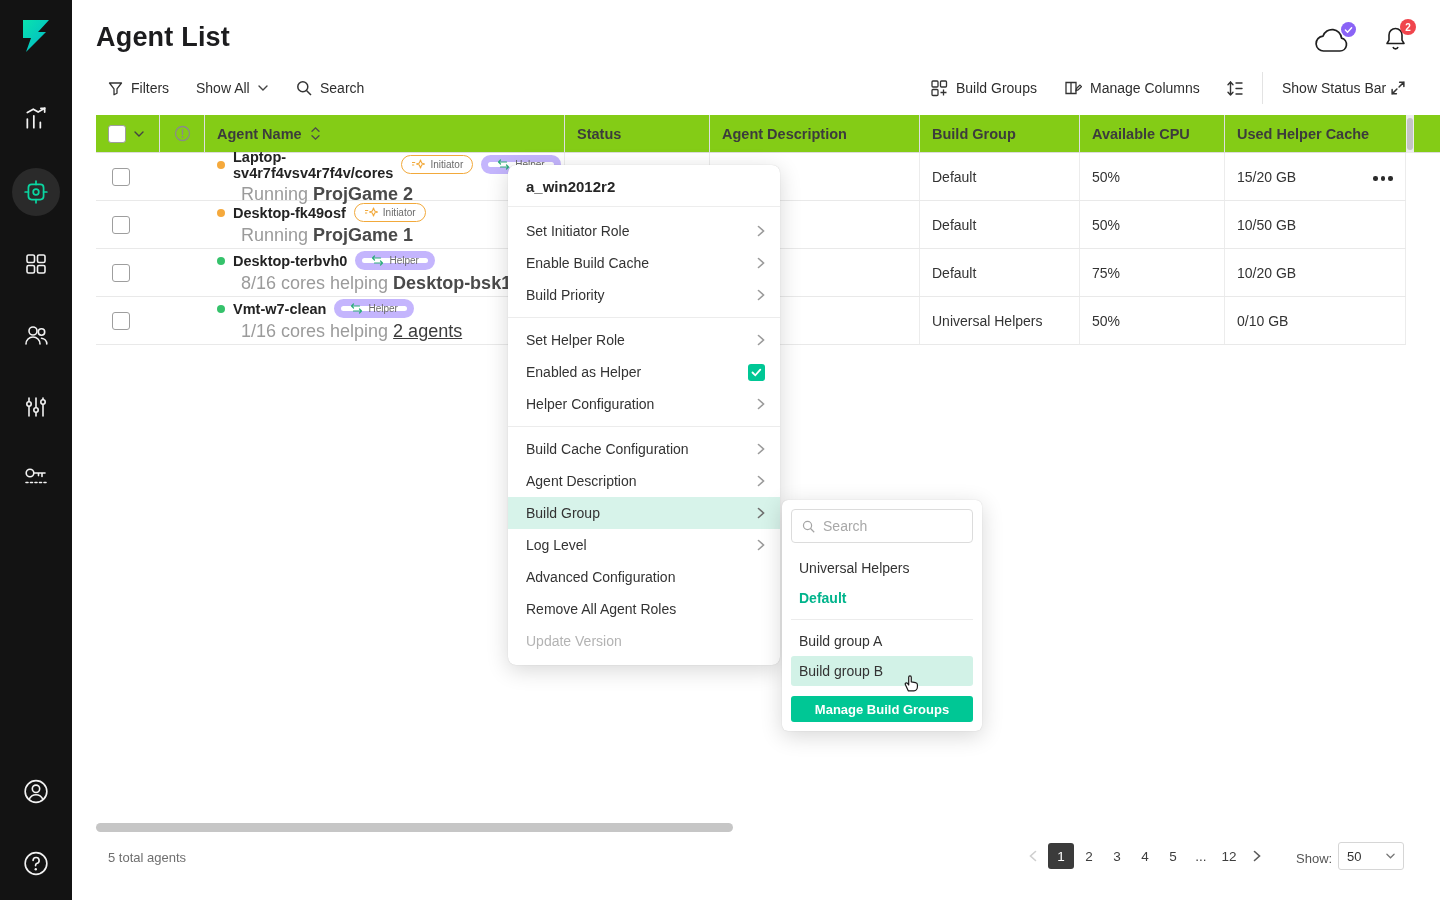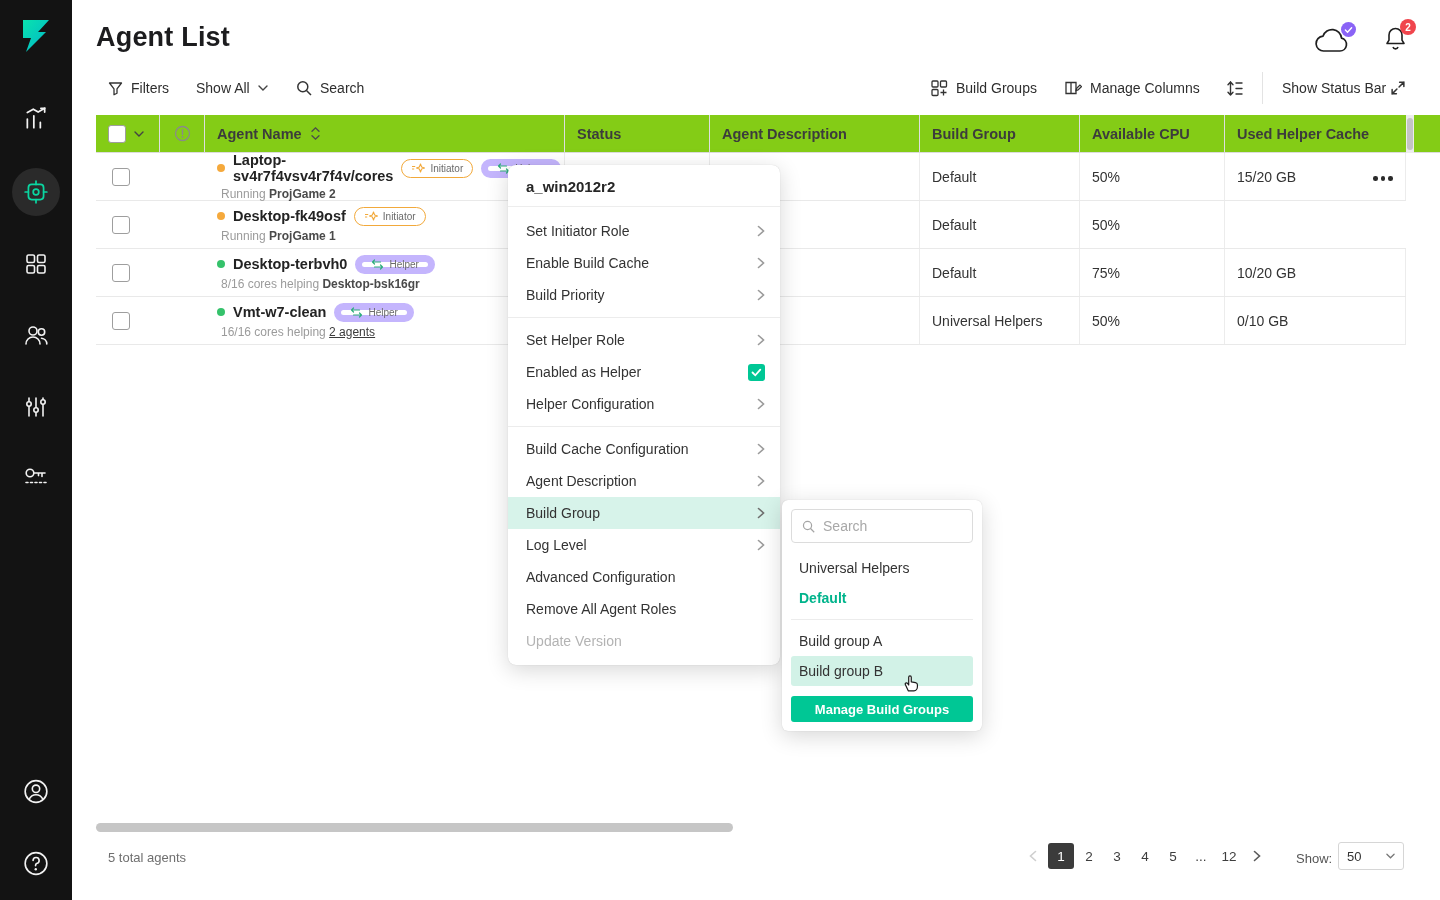--- a/index.html
+++ b/index.html
@@ -51,21 +51,21 @@
   .td.w-check { padding-left:16px; }
   .name-cell { flex-direction:column; align-items:flex-start; justify-content:center; gap:3px; }
   .line1 { display:flex; align-items:center; gap:8px; }
   .dot { width:8px; height:8px; border-radius:50%; flex:none; }
   .dot.orange{background:#F5A93C} .dot.green{background:#35C26B}
   .agent-name { font-weight:700; font-size:14.5px; color:#232323; }
   .badge { display:inline-flex; align-items:center; gap:5px; height:19px; padding:0 9px; border-radius:10px;
            font-size:10px; color:#6a6a6a; background:#fff; white-space:nowrap; }
   .badge.initiator { border:1px solid #F2A93B; }
   .badge.helper { border:7px solid #c4b5fd;justify-content:space-between; }
-  .line2 { margin-left:4px; font-size:12px; color:#9b9b9b; }
+  .line2 { margin-left:24px; font-size:18px; color:#9b9b9b; }
   .sub-strong { color:#4a4a4a; font-weight:700; }
   .sub-link { color:#3c3c3c; text-decoration:underline; cursor:pointer; }
   .kebab { position:absolute; left:1373px; top:176px; display:flex; gap:3px; cursor:pointer; z-index:6; }
   .kebab span { width:4.5px; height:4.5px; border-radius:50%; background:#2b2b2b; }
 
   
   .cmenu { position:absolute; left:508px; top:165px; width:272px; background:#fff; border-radius:8px;
            box-shadow:0 5px 22px rgba(0,0,0,.16), 0 0 1px rgba(0,0,0,.2); z-index:20; padding-bottom:8px; }
   .cmenu-title { padding:13px 18px 11px; font-size:15px; font-weight:700; color:#262626;
                  border-bottom:1px solid #ededed; margin-bottom:8px; }
@@ -365,20 +365,21 @@
         </span>
       </div>
       <div class="line2">
         <span>Running </span><span class="sub-strong">ProjGame 1</span>
       </div>
     </div>
     <div class="td w-status bordered"></div>
     <div class="td w-desc bordered"></div>
     <div class="td w-group bordered">Default</div>
     <div class="td w-cpu bordered">50%</div>
+    <div class="td w-cache bordered">10/50 GB</div>
   </div>
 
   <div class="row">
     <div class="td w-check">
         <span class="cb"></span>
       </div>
     <div class="td w-alert"></div>
     <div class="td w-name name-cell bordered">
       <div class="line1">
         <span class="dot green"></span>
@@ -411,21 +412,21 @@
         <span class="dot green"></span>
         <span class="agent-name">Vmt-w7-clean</span>
         <span class="badge helper">
           <svg width="13" height="11" viewBox="0 0 13 11" fill="none" stroke="#2FAE7D" stroke-width="1.2" stroke-linecap="round" stroke-linejoin="round">
             <path d="M3.5 1L1.5 3l2 2M1.5 3h8M9.5 6l2 2-2 2M11.5 8h-8"></path>
           </svg>
           <span>Helper</span>
         </span>
       </div>
       <div class="line2">
-        <span>16/16 cores helping </span><span class="sub-link">2 agents</span>
+        <span>1/16 cores helping </span><span class="sub-link">2 agents</span>
       </div>
     </div>
     <div class="td w-status bordered"></div>
     <div class="td w-desc bordered"></div>
     <div class="td w-group bordered">Universal Helpers</div>
     <div class="td w-cpu bordered">50%</div>
     <div class="td w-cache bordered">0/10 GB</div>
   </div>
 </div>
 

